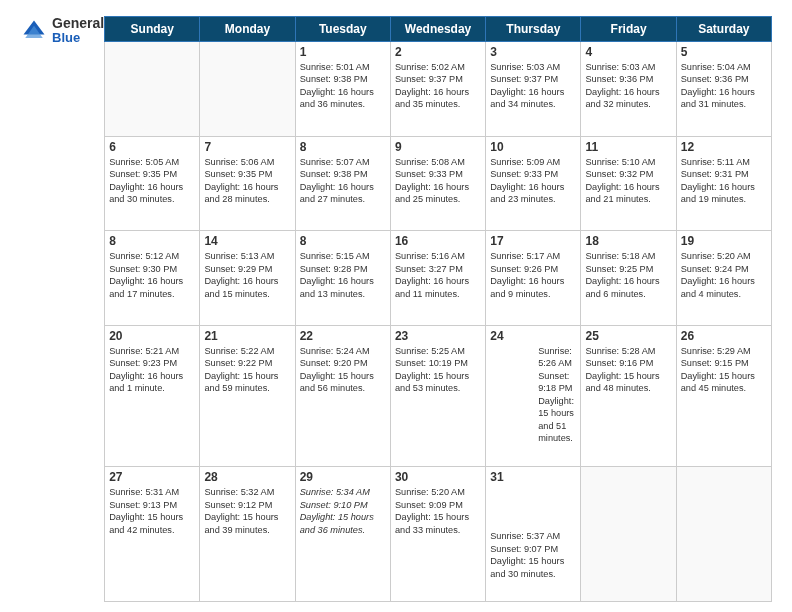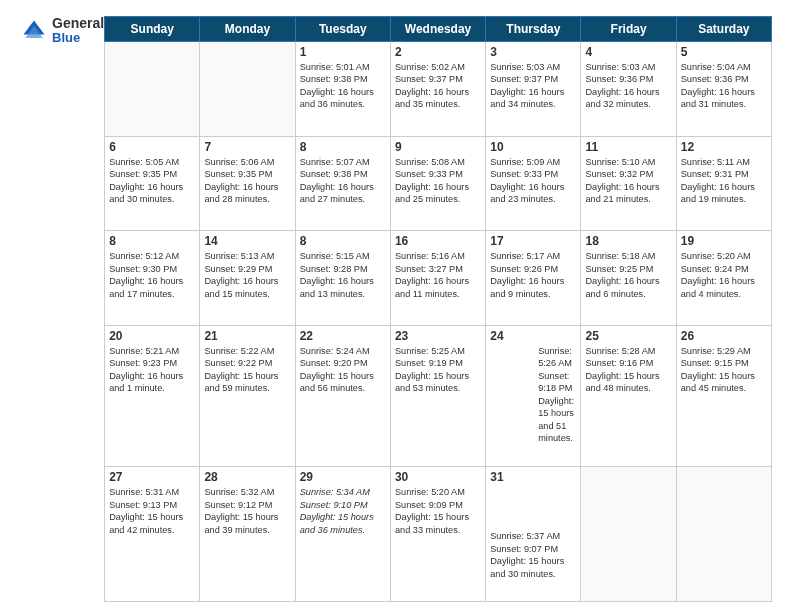--- a/index.html
+++ b/index.html
@@ -293,21 +293,21 @@
           <td>
             <span class="day-num">22</span>
             <div class="day-info" style="white-space: pre-line;">Sunrise: 5:24 AM
 Sunset: 9:20 PM
 Daylight: 15 hours
 and 56 minutes.</div>
           </td>
           <td>
             <span class="day-num">23</span>
             <div class="day-info" style="white-space: pre-line;">Sunrise: 5:25 AM
-Sunset: 9:19 PM
+Sunset: 10:19 PM
 Daylight: 15 hours
 and 53 minutes.</div>
           </td>
           <td>
             <span class="day-num">24</span>
             <div class="day-info" style="white-space: pre-line; margin-left: 48px;">Sunrise: 5:26 AM
 Sunset: 9:18 PM
 Daylight: 15 hours
 and 51 minutes.</div>
           </td>

